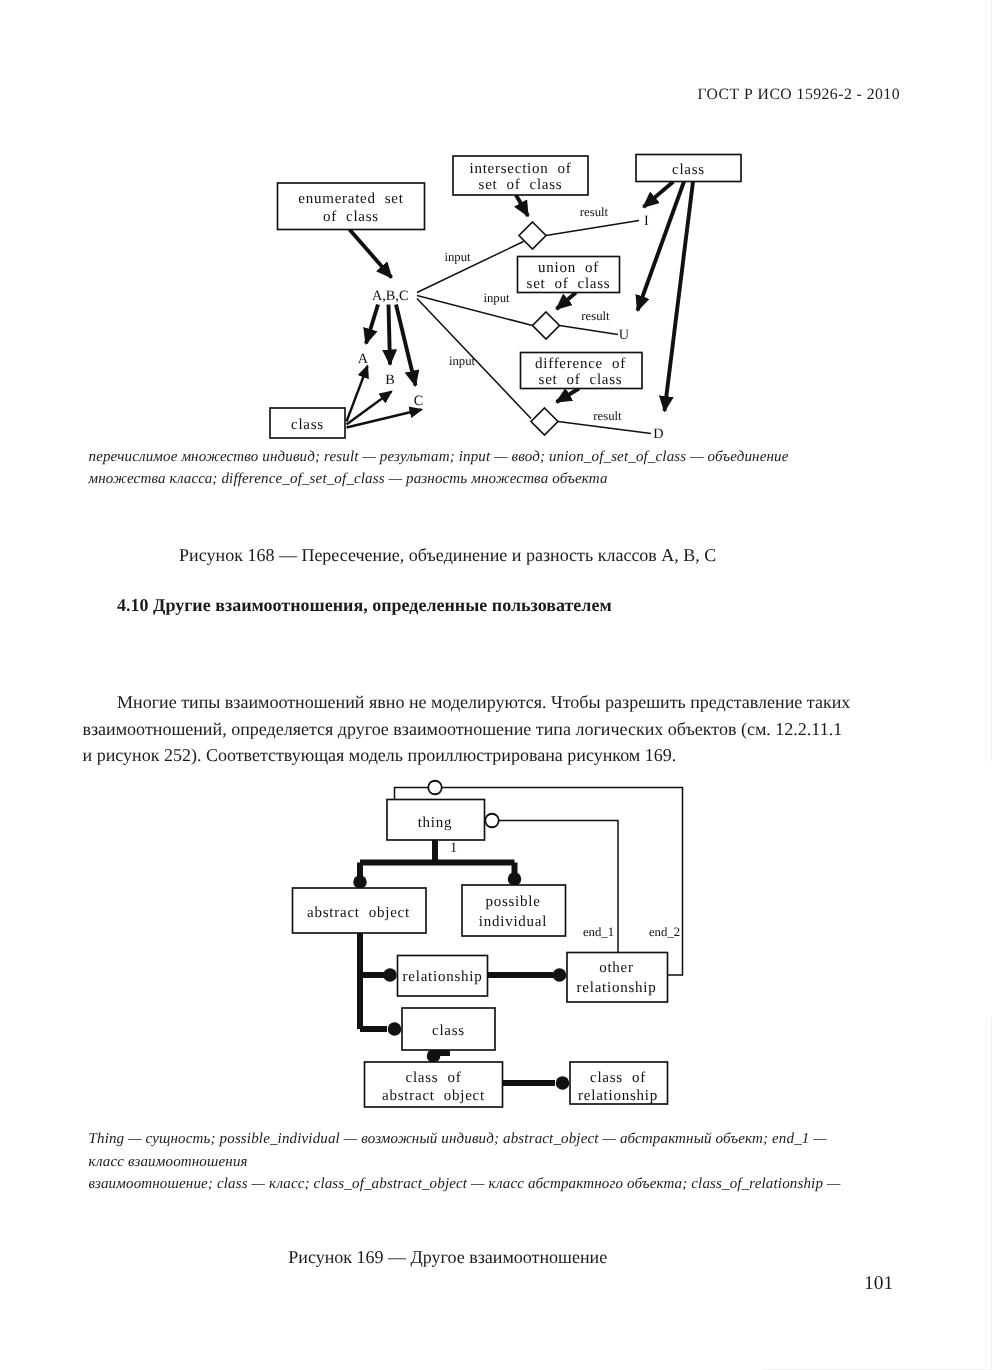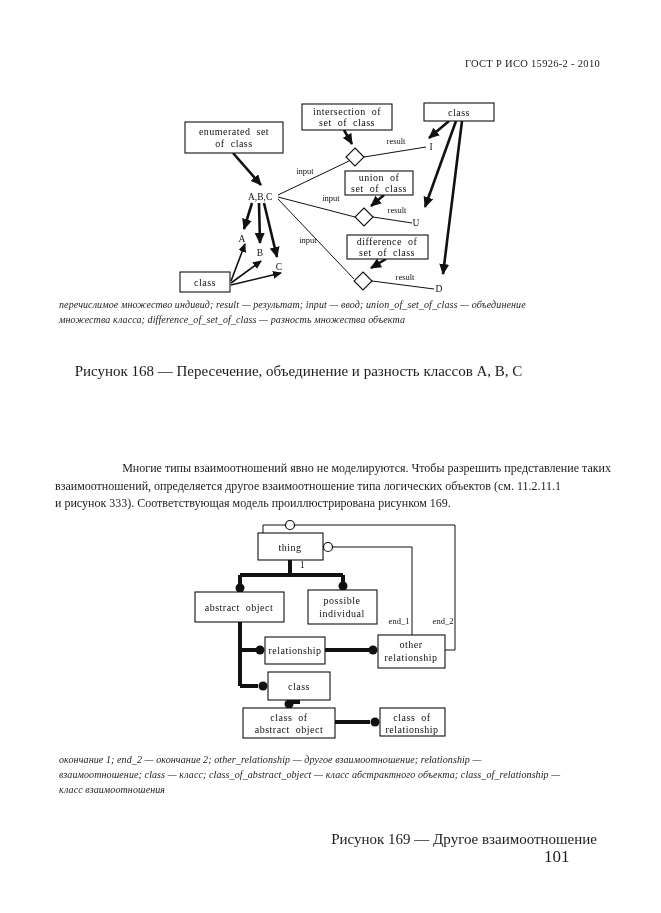--- a/index.html
+++ b/index.html
@@ -6,29 +6,29 @@
   .page {
     position:relative; width:661px; height:913px; margin:0 auto;
     background:#ffffff; color:#1b1b1b;
     font-family:"Liberation Serif", serif; overflow:hidden;
   }
   .abs { position:absolute; }
   .doc-header { top:58px; right:61px; font-size:10.5px; letter-spacing:0.3px; }
   .legend { left:59px; width:552px; font-style:italic; font-size:10px; line-height:15px; letter-spacing:0.1px; }
   .legend-1 { top:297px; }
   .legend-2 { top:752px; }
-  .figcap { left:0; width:597px; text-align:center; font-size:15px; }
+  .figcap { left:0; width:597px; text-align:center; font-size:12px; }
   .figcap-1 { top:363px; }
-  .figcap-2 { top:831px;text-align:right; }
+  .figcap-2 { top:831px; }
   .heading { left:78px; font-weight:bold; font-size:12px; }
   .h410 { top:396px; }
   .h4101 { top:429px; }
   .para { left:55px; top:460px; width:556px; font-size:12px; line-height:17.5px; }
-  .para .indent { padding-left:23px;text-align:right; }
-  .pageno { left:544px; top:847px; font-size:17px; }
+  .para .indent { padding-left:23px; }
+  .pageno { left:576px; top:847px; font-size:13px; }
   svg { position:absolute; overflow:visible; }
   .fig168 { left:165px; top:95px; }
   .fig169 { left:195px; top:515px; }
   svg text { font-family:"Liberation Serif", serif; fill:#111; }
   .boxtxt { font-size:10px; letter-spacing:0.5px; word-spacing:3px; }
   .lbl { font-size:9.5px; }
   .sml { font-size:8.5px; }
   rect.node { fill:#fff; stroke:#111; stroke-width:1.1; }
   .thin  { stroke:#111; stroke-width:1;   fill:none; }
   .mid   { stroke:#111; stroke-width:1.6; fill:none; }
@@ -126,25 +126,26 @@
     <text class="sml" x="143" y="148" text-anchor="middle">input</text>
   </svg>
 
   <div class="abs legend legend-1">
     <div>перечислимое множество индивид; result — результат; input — ввод; union_of_set_of_class — объединение</div>
     <div>множества класса; difference_of_set_of_class — разность множества объекта</div>
   </div>
 
   <div class="abs figcap figcap-1">Рисунок 168 — Пересечение, объединение и разность классов А, В, С</div>
 
+  <div class="abs heading h410">4.10 Другие взаимоотношения, определенные пользователем</div>
 
   <div class="abs para">
     <div class="indent">Многие типы взаимоотношений явно не моделируются. Чтобы разрешить представление таких</div>
-    <div>взаимоотношений, определяется другое взаимоотношение типа логических объектов (см. 11.2.11.1</div>
-    <div>и рисунок 333). Соответствующая модель проиллюстрирована рисунком 169.</div>
+    <div>взаимоотношений, определяется другое взаимоотношение типа логических объектов (см. 12.2.11.1</div>
+    <div>и рисунок 252). Соответствующая модель проиллюстрирована рисунком 169.</div>
   </div>
 
   <svg class="fig169" width="270" height="235" viewBox="0 0 270 235">
 
     <polyline class="thin" points="68,18 68,10 260,10 260,135 250,135"></polyline>
     <circle class="ring" cx="95" cy="10" r="4.5"></circle>
 
     <polyline class="thin" points="137,32 217,32 217,120"></polyline>
     <circle class="ring" cx="133" cy="32" r="4.5"></circle>
     <text class="sml" x="204" y="109" text-anchor="middle">end_1</text>
@@ -202,22 +203,22 @@
       <text class="boxtxt" x="94" y="218" text-anchor="middle">abstract object</text>
     </g>
     <g>
       <rect class="node" x="185" y="193" width="65" height="28"></rect>
       <text class="boxtxt" x="217" y="206" text-anchor="middle">class of</text>
       <text class="boxtxt" x="217" y="218" text-anchor="middle">relationship</text>
     </g>
   </svg>
 
   <div class="abs legend legend-2">
-    <div>окончание 1; end_2 — окончание 2; other_relationship — другое взаимоотношение; relationship —</div>
+    <div>Thing — сущность; possible_individual — возможный индивид; abstract_object — абстрактный объект; end_1 —</div>
+    <div>класс взаимоотношения</div>
     <div>взаимоотношение; class — класс; class_of_abstract_object — класс абстрактного объекта; class_of_relationship —</div>
-    <div>класс взаимоотношения</div>
   </div>
 
   <div class="abs figcap figcap-2">Рисунок 169 — Другое взаимоотношение</div>
 
   <div class="abs pageno">101</div>
 
 </div>
 
 </body></html>

